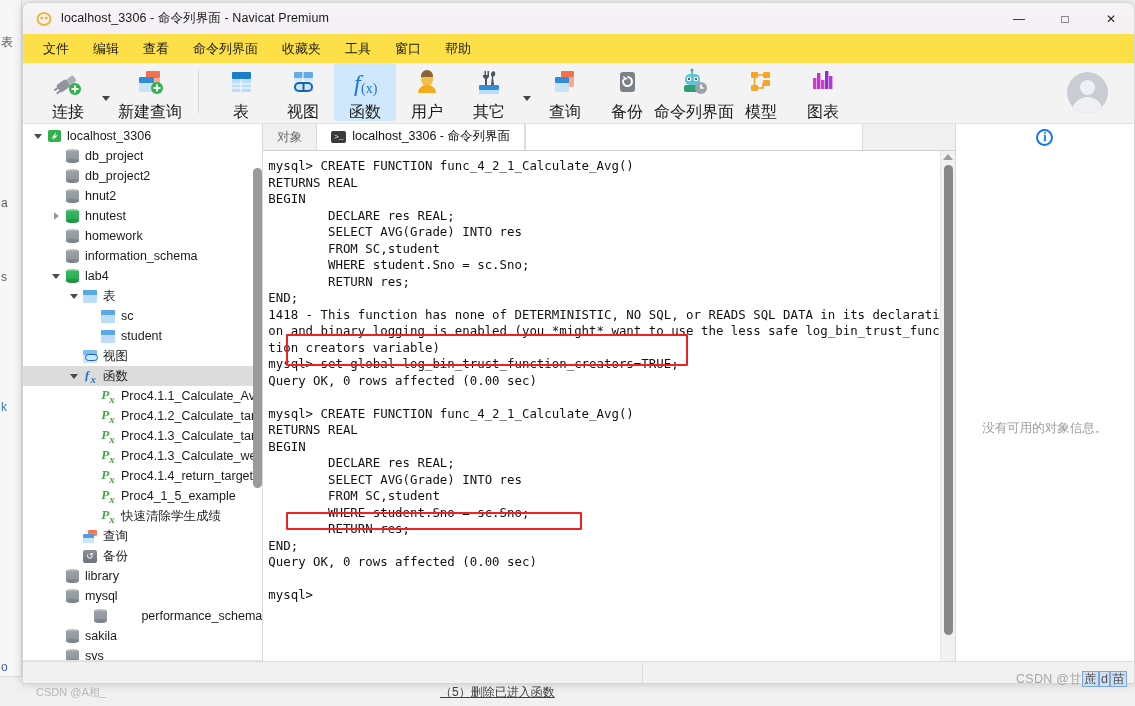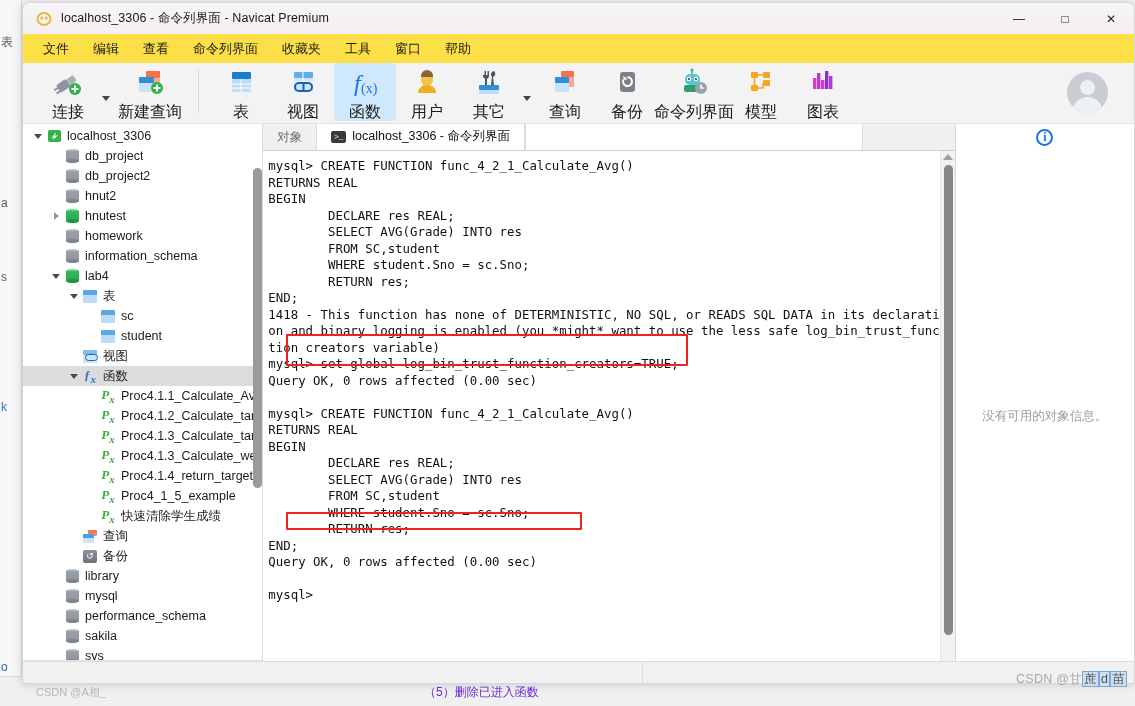--- a/index.html
+++ b/index.html
@@ -211,21 +211,21 @@
     position: relative; width: 194px; background: #ffffff; border-left: 1px solid #d9d9d9;
     display: flex; flex-direction: column; align-items: center;
   }
   .info-ico {
     margin-top: 5px; width: 17px; height: 17px; border-radius: 50%;
     border: 2px solid #1a73e8; color: #1a73e8; font-size: 12px; font-weight: bold;
     display: flex; align-items: center; justify-content: center;
     font-family: "Liberation Serif", serif;
   }
   .info-msg {
-    position: absolute; top: 284px; width: 100%; text-align: center;
+    position: absolute; top: 296px; width: 100%; text-align: center;
     font-size: 12.5px; color: #9a9a9a; font-family: "Liberation Sans", sans-serif;
   }
 
   
   .statusbar {
     position: absolute; left: 0; bottom: 0; width: 100%; height: 22px;
     background: #f1f1f1; border-top: 1px solid #dcdcdc; display: flex; align-items: center;
   }
   .status-cell { height: 22px; border-right: 1px solid #dcdcdc; }
   .watermark {
@@ -242,21 +242,21 @@
   <div class="bg-layer"></div>
   <div class="bg-strip-left">
     <div class="bg-ghost" style="top:34px;">表</div>
     <div class="bg-ghost" style="top:196px;">a</div>
     <div class="bg-ghost" style="top:270px;">s</div>
     <div class="bg-ghost" style="top:400px;color:#2c78c8;">k</div>
     <div class="bg-ghost" style="top:660px;color:#3a5fa8;">o</div>
   </div>
   <div class="bg-bottom"></div>
   <div class="bg-bottom-text" style="left:36px; bottom:6px;">CSDN @A相_</div>
-  <div class="bg-bottom-text" style="left:424px; bottom:5px; font-size:12px; color:#6d28d9;">（5）删除已进入函数</div>
+  <div class="bg-bottom-text" style="left:440px; bottom:5px; font-size:12px; color:#404040;text-decoration:underline;">（5）删除已进入函数</div>
 
   <div class="window">
 
     <div class="titlebar">
       <div class="title-icon">
         <svg width="16" height="16" viewBox="0 0 16 16">
           <ellipse cx="8" cy="8" rx="6.5" ry="6" fill="none" stroke="#e8b93a" stroke-width="2"></ellipse>
           <circle cx="5.8" cy="7" r="1.5" fill="#e8b93a"></circle>
           <circle cx="10.2" cy="7" r="1.5" fill="#e8b93a"></circle>
         </svg>
@@ -674,21 +674,21 @@
               <span class="tw"></span>
               <span class="ti">
                 <span class="db gray">
                   <span class="top"></span>
                   <span class="mid"></span>
                   <span class="bot"></span>
                 </span>
               </span>
               <span class="tlabel">mysql</span>
             </div>
-            <div class="tree-row" style="padding-left: 26px;">
+            <div class="tree-row" style="padding-left: 26px; justify-content: space-between;">
               <span class="tw"></span>
               <span class="ti">
                 <span class="db gray">
                   <span class="top"></span>
                   <span class="mid"></span>
                   <span class="bot"></span>
                 </span>
               </span>
               <span class="tlabel">performance_schema</span>
             </div>

